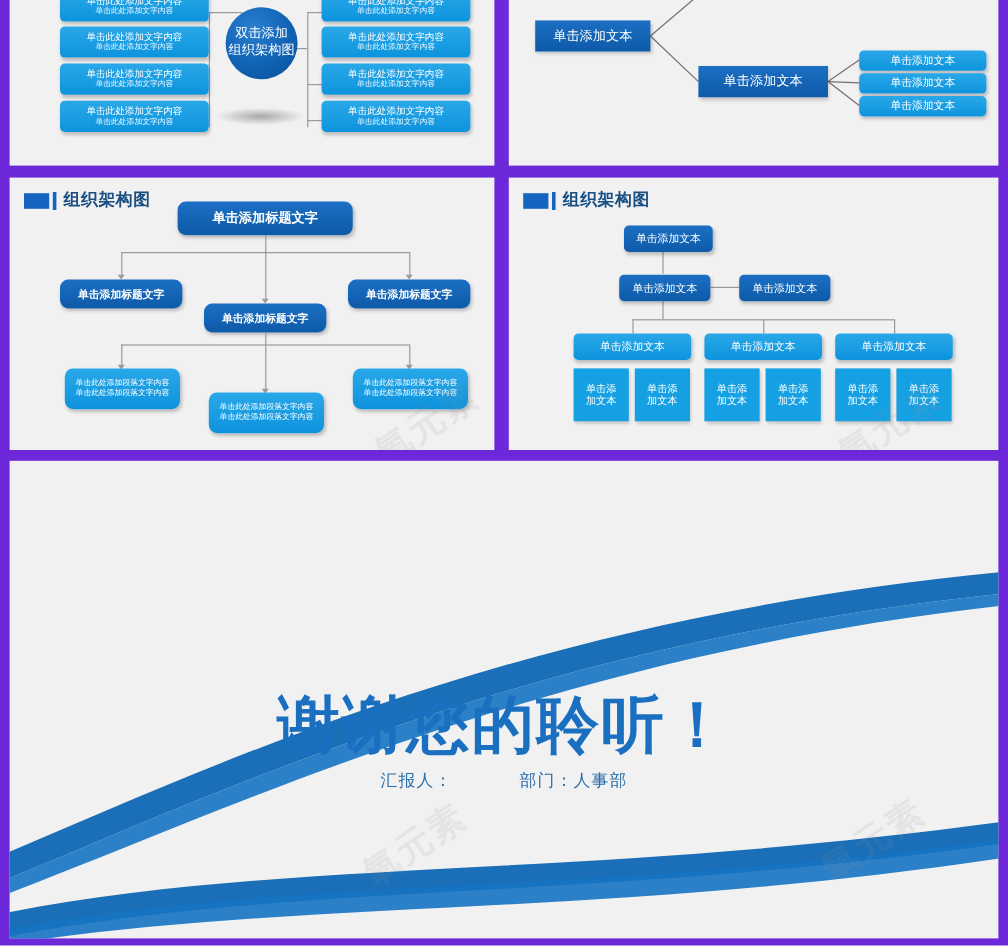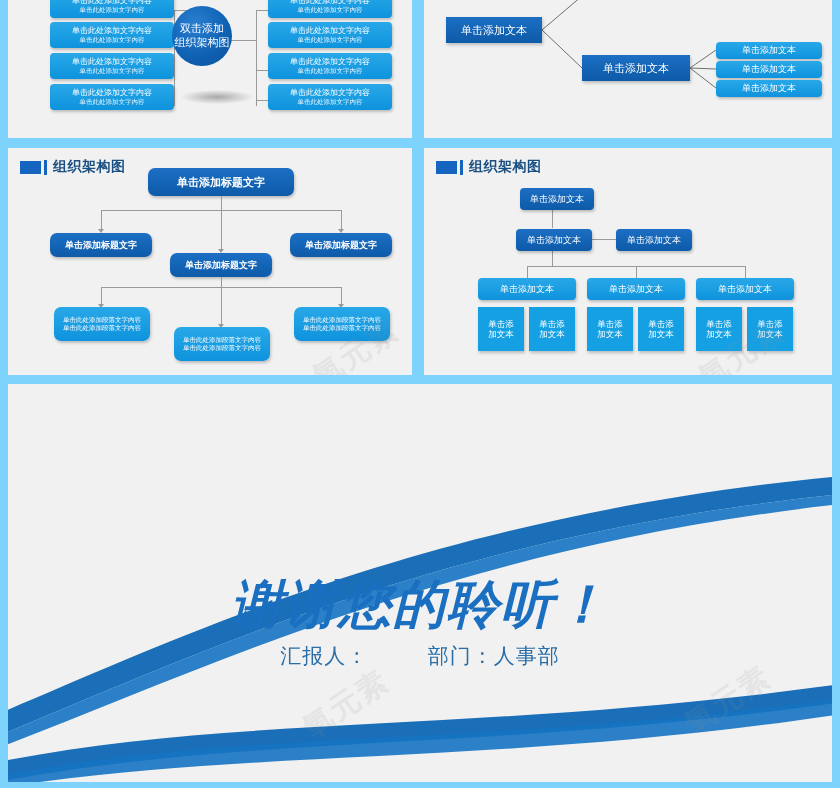--- a/index.html
+++ b/index.html
@@ -6,21 +6,21 @@
   html, body {
     margin: 0;
     padding: 0;
     background: #e4e2de;
     font-family: "Liberation Sans", "DejaVu Sans", sans-serif;
   }
   #page {
     position: relative;
     width: 840px;
     height: 788px;
-    background: #7dd3fc;
+    background: #6d28d9;
     overflow: hidden;
   }
 
   
   .slide {
     position: absolute;
     background: #f1f1f1;
     overflow: hidden;
     box-sizing: border-box;
   }
@@ -115,28 +115,27 @@
   #slide-thanks { background: #f1f1f1; }
   #slide-thanks .thanks-title {
     position: absolute;
     width: 100%;
     text-align: center;
     top: 186px;
     font-size: 52px;
     font-weight: bold;
     color: #1a6fc0;
     letter-spacing: 2px;
-    font-style: italic;
   }
   #slide-thanks .thanks-sub {
     position: absolute;
     width: 100%;
     text-align: center;
     top: 258px;
-    font-size: 21px;
+    font-size: 14px;
     color: #2a6ea8;
     letter-spacing: 1px;
   }
   #slide-thanks .thanks-sub .gap { display:inline-block; width: 46px; }
 
   .wm {
     position: absolute;
     color: rgba(150,150,150,.13);
     font-size: 30px;
     font-weight: bold;
@@ -194,21 +193,21 @@
     <div class="node light round4" style="left:260px; top:91px; width:124px; height:26px; font-size:8px;">
       <span class="l1">单击此处添加文字内容</span>
       <span class="l2" style="font-size:6.5px;opacity:.92">单击此处添加文字内容</span>
     </div>
     <div class="node light round4" style="left:260px; top:122px; width:124px; height:26px; font-size:8px;">
       <span class="l1">单击此处添加文字内容</span>
       <span class="l2" style="font-size:6.5px;opacity:.92">单击此处添加文字内容</span>
     </div>
 
     <div class="circ-shadow" style="left:173px; top:128px; width:72px; height:14px;"></div>
-    <div class="circle" style="left:164px; top:44px; width:60px; height:60px;">
+    <div class="circle" style="left:180px; top:44px; width:60px; height:60px;">
       <span>双击添加</span>
       <span>组织架构图</span>
     </div>
   </div>
 
   <div class="slide" id="slide-tree" style="left:424px; top:-38px; width:408px; height:176px;">
 
     <svg class="conn" width="408" height="176">
       <g stroke="#6f6f6f" stroke-width="1" fill="none">
         <line x1="118" y1="68" x2="158" y2="34"></line>

